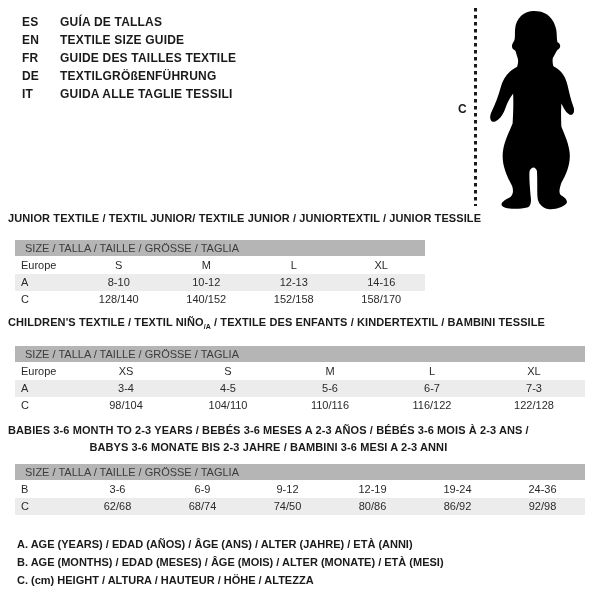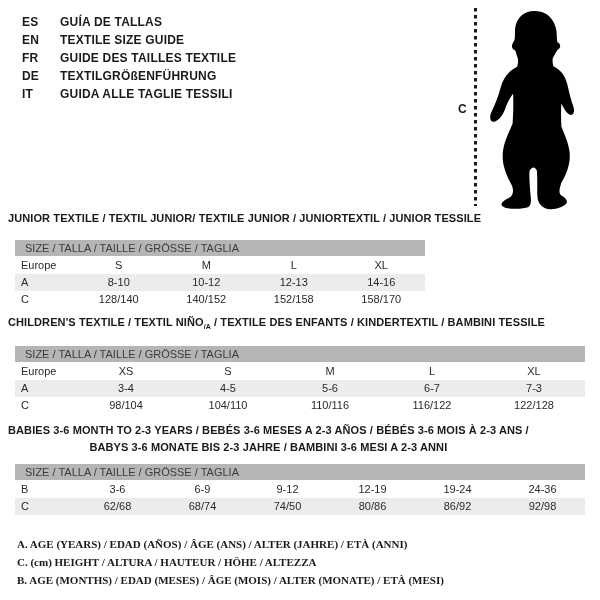--- a/index.html
+++ b/index.html
@@ -21,21 +21,21 @@
   .sec-title .subsc{font-size:7px;vertical-align:sub;}
   .two-line{line-height:17px;}
   
   .table{position:absolute;left:15px;font-size:11px;color:#2a2a2a;}
   .thead{background:#b5b5b5;height:16px;line-height:16px;padding-left:10px;color:#3c3c3c;margin-bottom:1px;}
   .trow{display:flex;height:17px;line-height:17px;align-items:flex-end;}
   .trow.striped{background:#ececec;}
   .tlabel{width:60px;padding-left:6px;box-sizing:border-box;}
   .tcell{flex:1;text-align:center;}
   
-  .legend{position:absolute;left:17px;top:535px;font-family:Liberation Serif, serif;}
+  .legend{position:absolute;left:17px;top:535px;}
   .legend-line{height:18px;line-height:18px;font-size:11px;font-weight:bold;white-space:nowrap;}
 </style>
 </head>
 <body>
 
 <div class="canvas">
 
   <div class="langs">
     <div class="lang-row">
       <span class="lang-code">ES</span>
@@ -145,17 +145,17 @@
         <span class="tcell">68/74</span>
         <span class="tcell">74/50</span>
         <span class="tcell">80/86</span>
         <span class="tcell">86/92</span>
         <span class="tcell">92/98</span>
       </div>
     </div>
 
   <div class="legend">
     <div class="legend-line">A. AGE (YEARS) / EDAD (AÑOS) / ÂGE (ANS) / ALTER (JAHRE) / ETÀ (ANNI)</div>
+    <div class="legend-line">B. AGE (MONTHS) / EDAD (MESES) / ÂGE (MOIS) / ALTER (MONATE) / ETÀ (MESI)</div>
     <div class="legend-line">C. (cm) HEIGHT / ALTURA / HAUTEUR / HÖHE / ALTEZZA</div>
-    <div class="legend-line">B. AGE (MONTHS) / EDAD (MESES) / ÂGE (MOIS) / ALTER (MONATE) / ETÀ (MESI)</div>
   </div>
 
 </div>
 
 </body></html>

